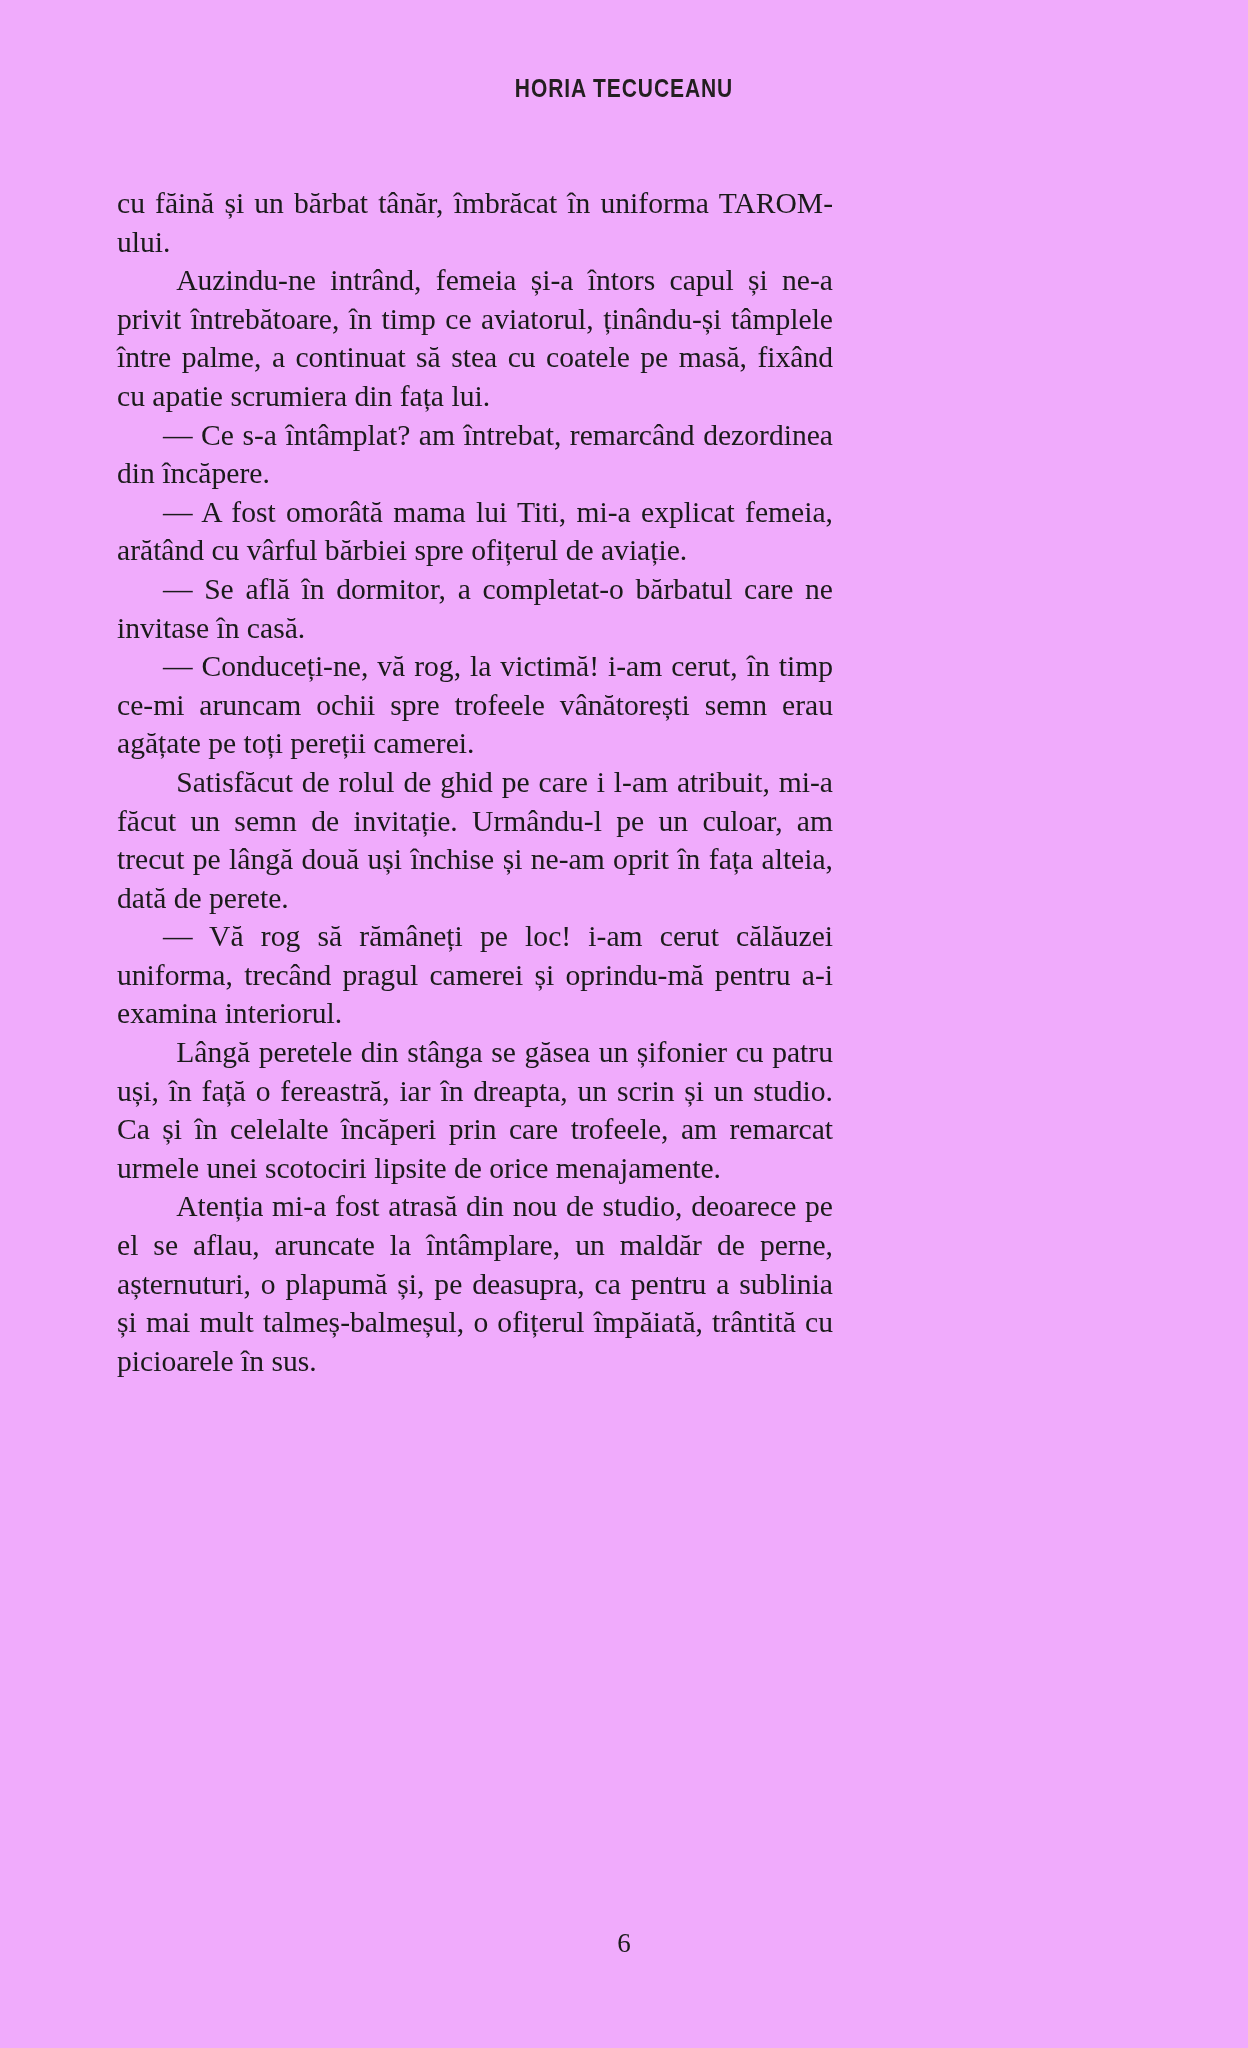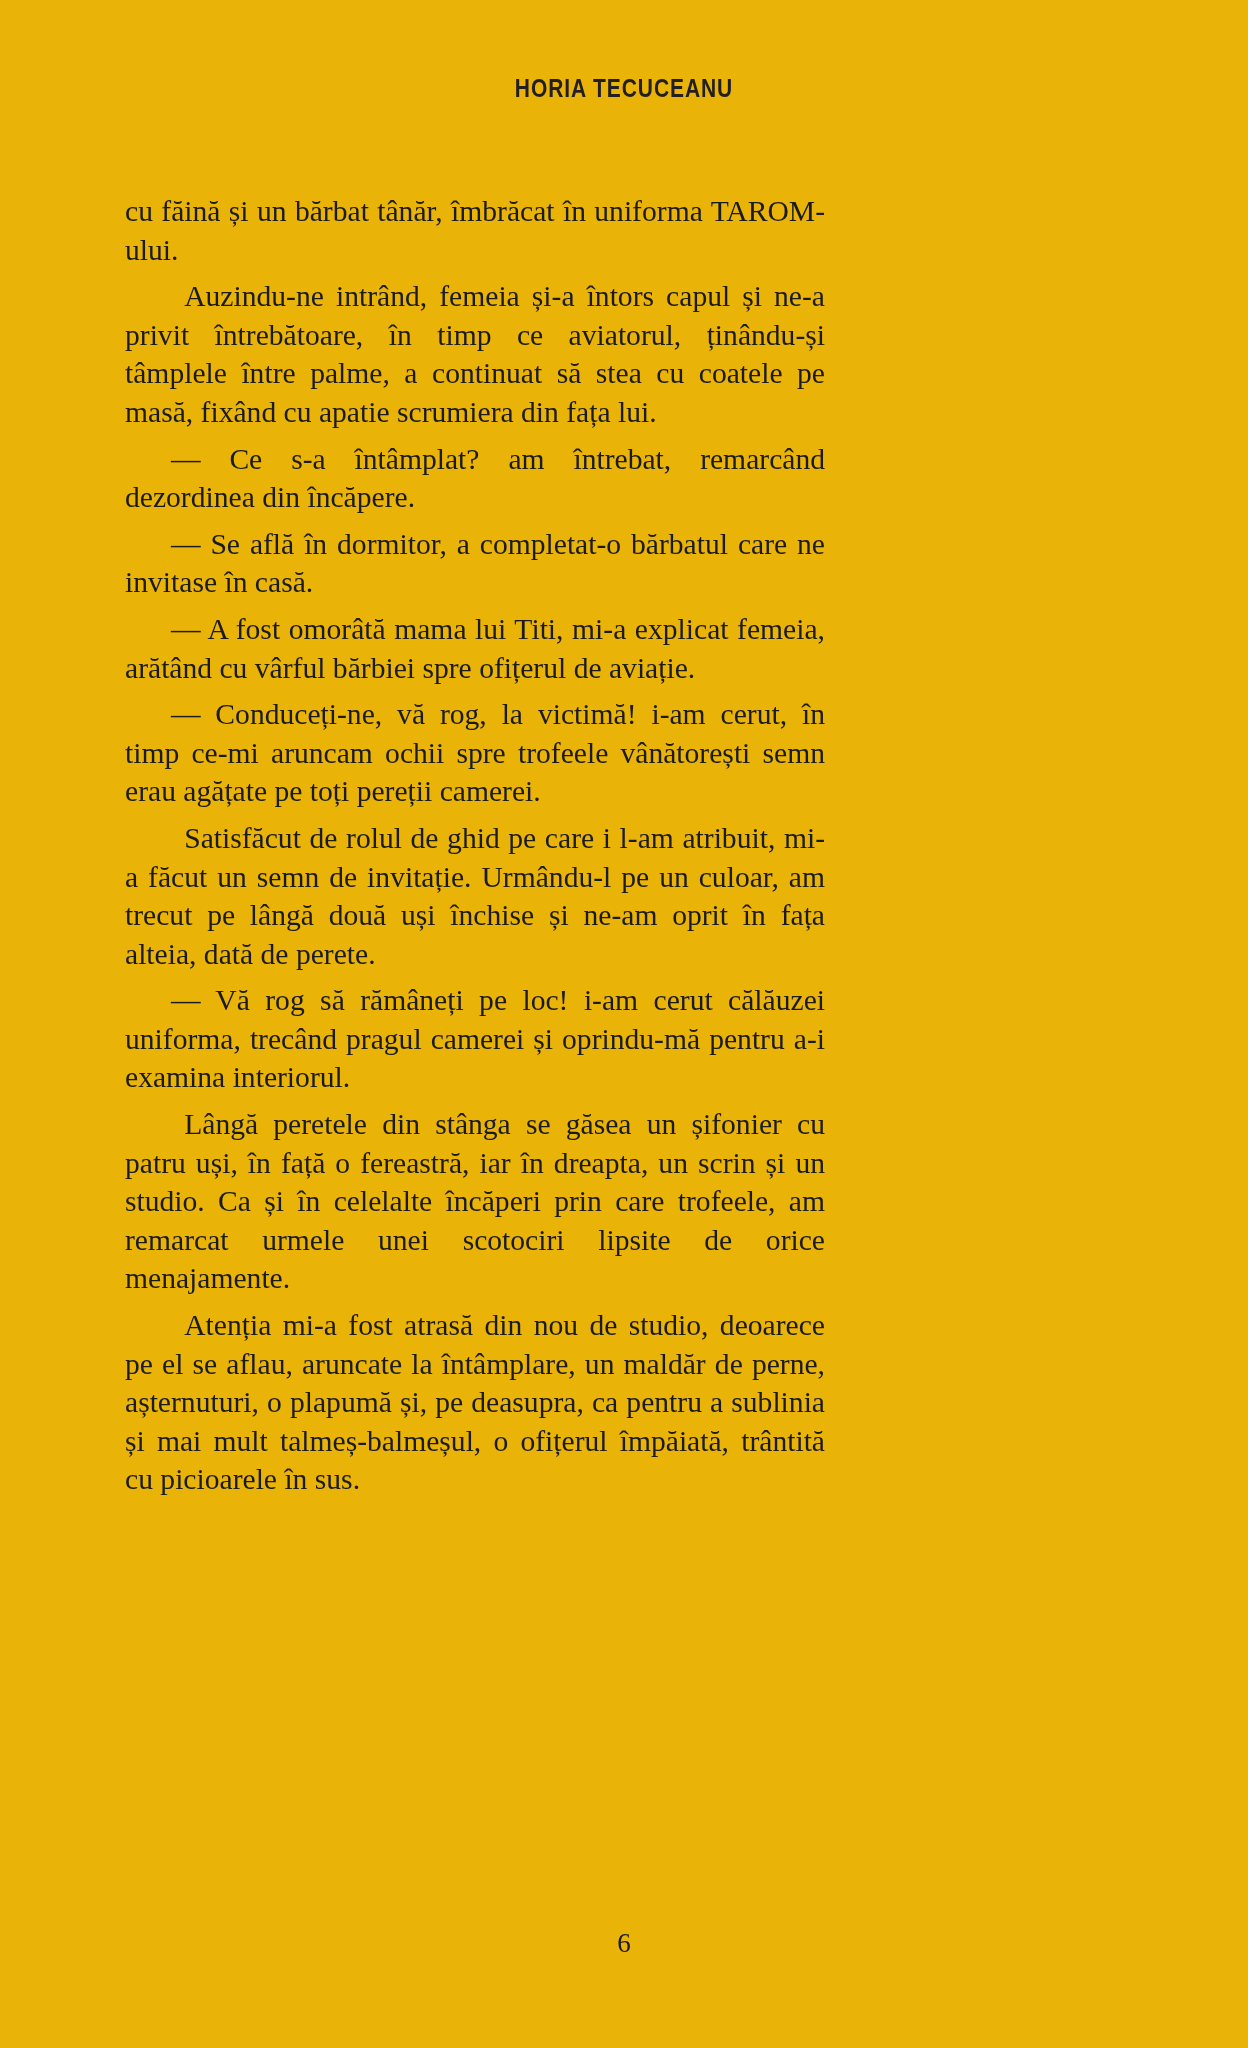--- a/index.html
+++ b/index.html
@@ -4,21 +4,21 @@
 <style>
   html, body {
     margin: 0;
     padding: 0;
     background: #ffffff;
   }
   .page {
     position: relative;
     width: 1248px;
     height: 2048px;
-    background: #eab308;
+    background: #f0abfc;
     overflow: hidden;
     box-sizing: border-box;
   }
 
   
   .running-head {
     position: absolute;
     left: 0;
     top: 74px;
     width: 1248px;
@@ -42,21 +42,21 @@
     font-family: "Liberation Serif", "DejaVu Serif", serif;
     font-size: 29.6px;
     line-height: 38.6px;
     color: #1b1b1b;
     text-align: justify;
     text-justify: inter-word;
     -webkit-font-smoothing: antialiased;
   }
 
   .textblock p {
-    margin: 8px;
+    margin: 0;
     text-indent: 0;
     text-align: justify;
     hyphens: none;
   }
   .textblock p.indent {
     text-indent: 2.0em;
   }
   .textblock p.dialog {
     text-indent: 1.55em;
   }
@@ -84,22 +84,22 @@
 <body>
 
 <div class="page">
 
   <div class="running-head">HORIA TECUCEANU</div>
 
   <div class="textblock">
     <p class="noflush">cu făină și un bărbat tânăr, îmbrăcat în uniforma TAROM-ului.</p>
     <p class="indent noflush">Auzindu-ne intrând, femeia și-a întors capul și ne-a privit întrebătoare, în timp ce aviatorul, ținându-și tâmplele între palme, a continuat să stea cu coatele pe masă, fixând cu apatie scrumiera din fața lui.</p>
     <p class="dialog noflush">— Ce s-a întâmplat? am întrebat, remarcând dezordinea din încăpere.</p>
+    <p class="dialog noflush">— A fost omorâtă mama lui Titi, mi-a explicat femeia, arătând cu vârful bărbiei spre ofițerul de aviație.</p>
     <p class="dialog noflush">— Se află în dormitor, a completat-o bărbatul care ne invitase în casă.</p>
-    <p class="dialog noflush">— A fost omorâtă mama lui Titi, mi-a explicat femeia, arătând cu vârful bărbiei spre ofițerul de aviație.</p>
     <p class="dialog noflush">— Conduceți-ne, vă rog, la victimă! i-am cerut, în timp ce-mi aruncam ochii spre trofeele vânătorești semn erau agățate pe toți pereții camerei.</p>
     <p class="indent noflush">Satisfăcut de rolul de ghid pe care i l-am atribuit, mi-a făcut un semn de invitație. Urmându-l pe un culoar, am trecut pe lângă două uși închise și ne-am oprit în fața alteia, dată de perete.</p>
     <p class="dialog noflush">— Vă rog să rămâneți pe loc! i-am cerut călăuzei uniforma, trecând pragul camerei și oprindu-mă pentru a-i examina interiorul.</p>
     <p class="indent noflush">Lângă peretele din stânga se găsea un șifonier cu patru uși, în față o fereastră, iar în dreapta, un scrin și un studio. Ca și în celelalte încăperi prin care trofeele, am remarcat urmele unei scotociri lipsite de orice menajamente.</p>
     <p class="indent noflush">Atenția mi-a fost atrasă din nou de studio, deoarece pe el se aflau, aruncate la întâmplare, un maldăr de perne, așternuturi, o plapumă și, pe deasupra, ca pentru a sublinia și mai mult talmeș-balmeșul, o ofițerul împăiată, trântită cu picioarele în sus.</p>
   </div>
 
   <div class="folio">6</div>
 
 </div>

